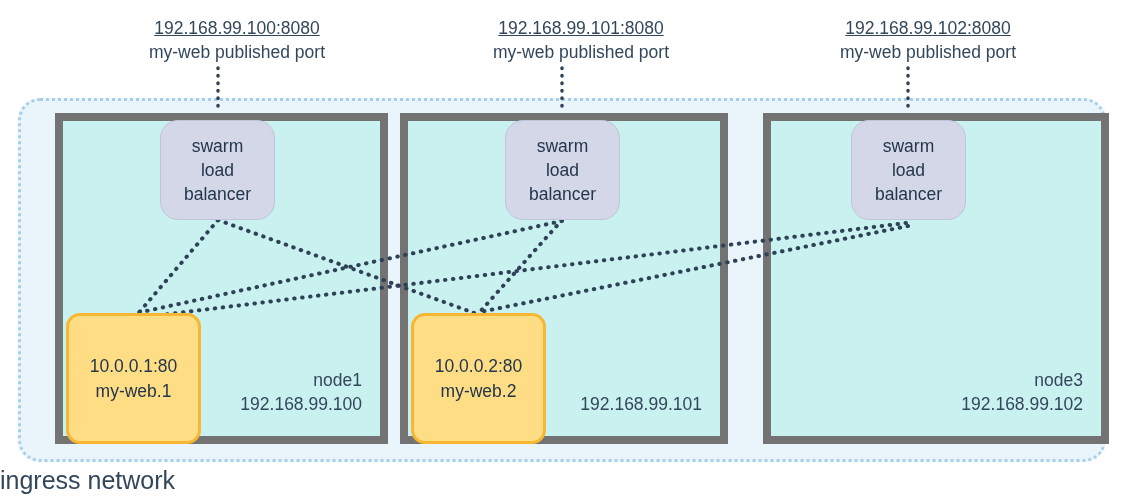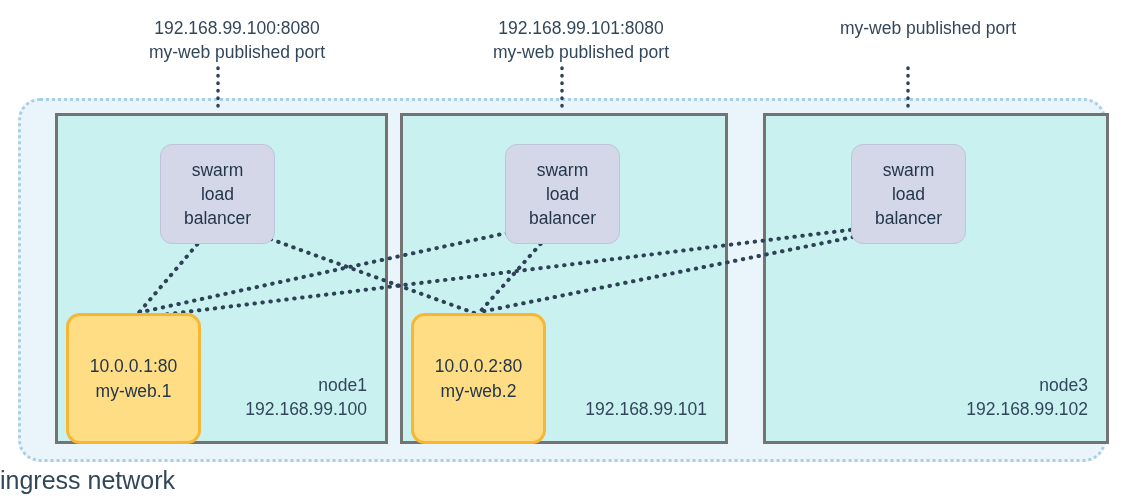--- a/index.html
+++ b/index.html
@@ -17,21 +17,21 @@
   }
   
   .callout {
     position: absolute;
     text-align: center;
     color: #33475b;
     font-size: 17.5px;
     line-height: 24px;
     white-space: nowrap;
   }
-  .callout .line1 { display: block; }
+  .callout .line1 { display: block; text-decoration: underline; }
   .callout .line2 { display: block; }
 
   
   #ingress-boundary {
     position: absolute;
     left: 18px;
     top: 98px;
     width: 1088px;
     height: 364px;
     box-sizing: border-box;
@@ -48,21 +48,21 @@
     color: #33475b;
     font-size: 25px;
     line-height: 34px;
   }
 
   
   .node-box {
     position: absolute;
     box-sizing: border-box;
     background: #c9f1f0;
-    border: 3px solid #737373;
+    border: 8px solid #737373;
     top: 113px;
     height: 331px;
   }
   #node-box-1 { left: 55px;  width: 333px; }
   #node-box-2 { left: 400px; width: 328px; }
   #node-box-3 { left: 744px; width: 346px; margin-left: 19px; }
 
   .node-label {
     position: absolute;
     right: 18px;
@@ -78,29 +78,28 @@
 
   
   .lb-box {
     position: absolute;
     box-sizing: border-box;
     width: 115px;
     height: 100px;
     top: 120px;
     background: #d4d7e8;
     border: 1px solid #c0c4da;
-    border-radius: 12px;
+    border-radius: 18px;
     display: flex;
     flex-direction: column;
     align-items: center;
     justify-content: center;
     color: #24364b;
     font-size: 17.5px;
     line-height: 24px;
-    margin-top: 24px;
   }
   #lb-box-1 { left: 160px; }
   #lb-box-2 { left: 505px; }
   #lb-box-3 { left: 851px; }
   .lb-box span { display: block; text-align: center; }
 
   
   .task-box {
     position: absolute;
     box-sizing: border-box;
@@ -153,20 +152,21 @@
 
   <div class="callout" id="callout-1" style="left:62px; top:16px; width:350px;">
     <span class="line1">192.168.99.100:8080</span>
     <span class="line2">my-web published port</span>
   </div>
   <div class="callout" id="callout-2" style="left:406px; top:16px; width:350px;">
     <span class="line1">192.168.99.101:8080</span>
     <span class="line2">my-web published port</span>
   </div>
   <div class="callout" id="callout-3" style="left:753px; top:16px; width:350px;">
+    <span class="line1">192.168.99.102:8080</span>
     <span class="line2">my-web published port</span>
   </div>
 
   <div id="ingress-boundary"></div>
 
   <div class="node-box" id="node-box-1">
     <div class="node-label">
       <span class="nm">node1</span>
       <span class="ip">192.168.99.100</span>
     </div>

